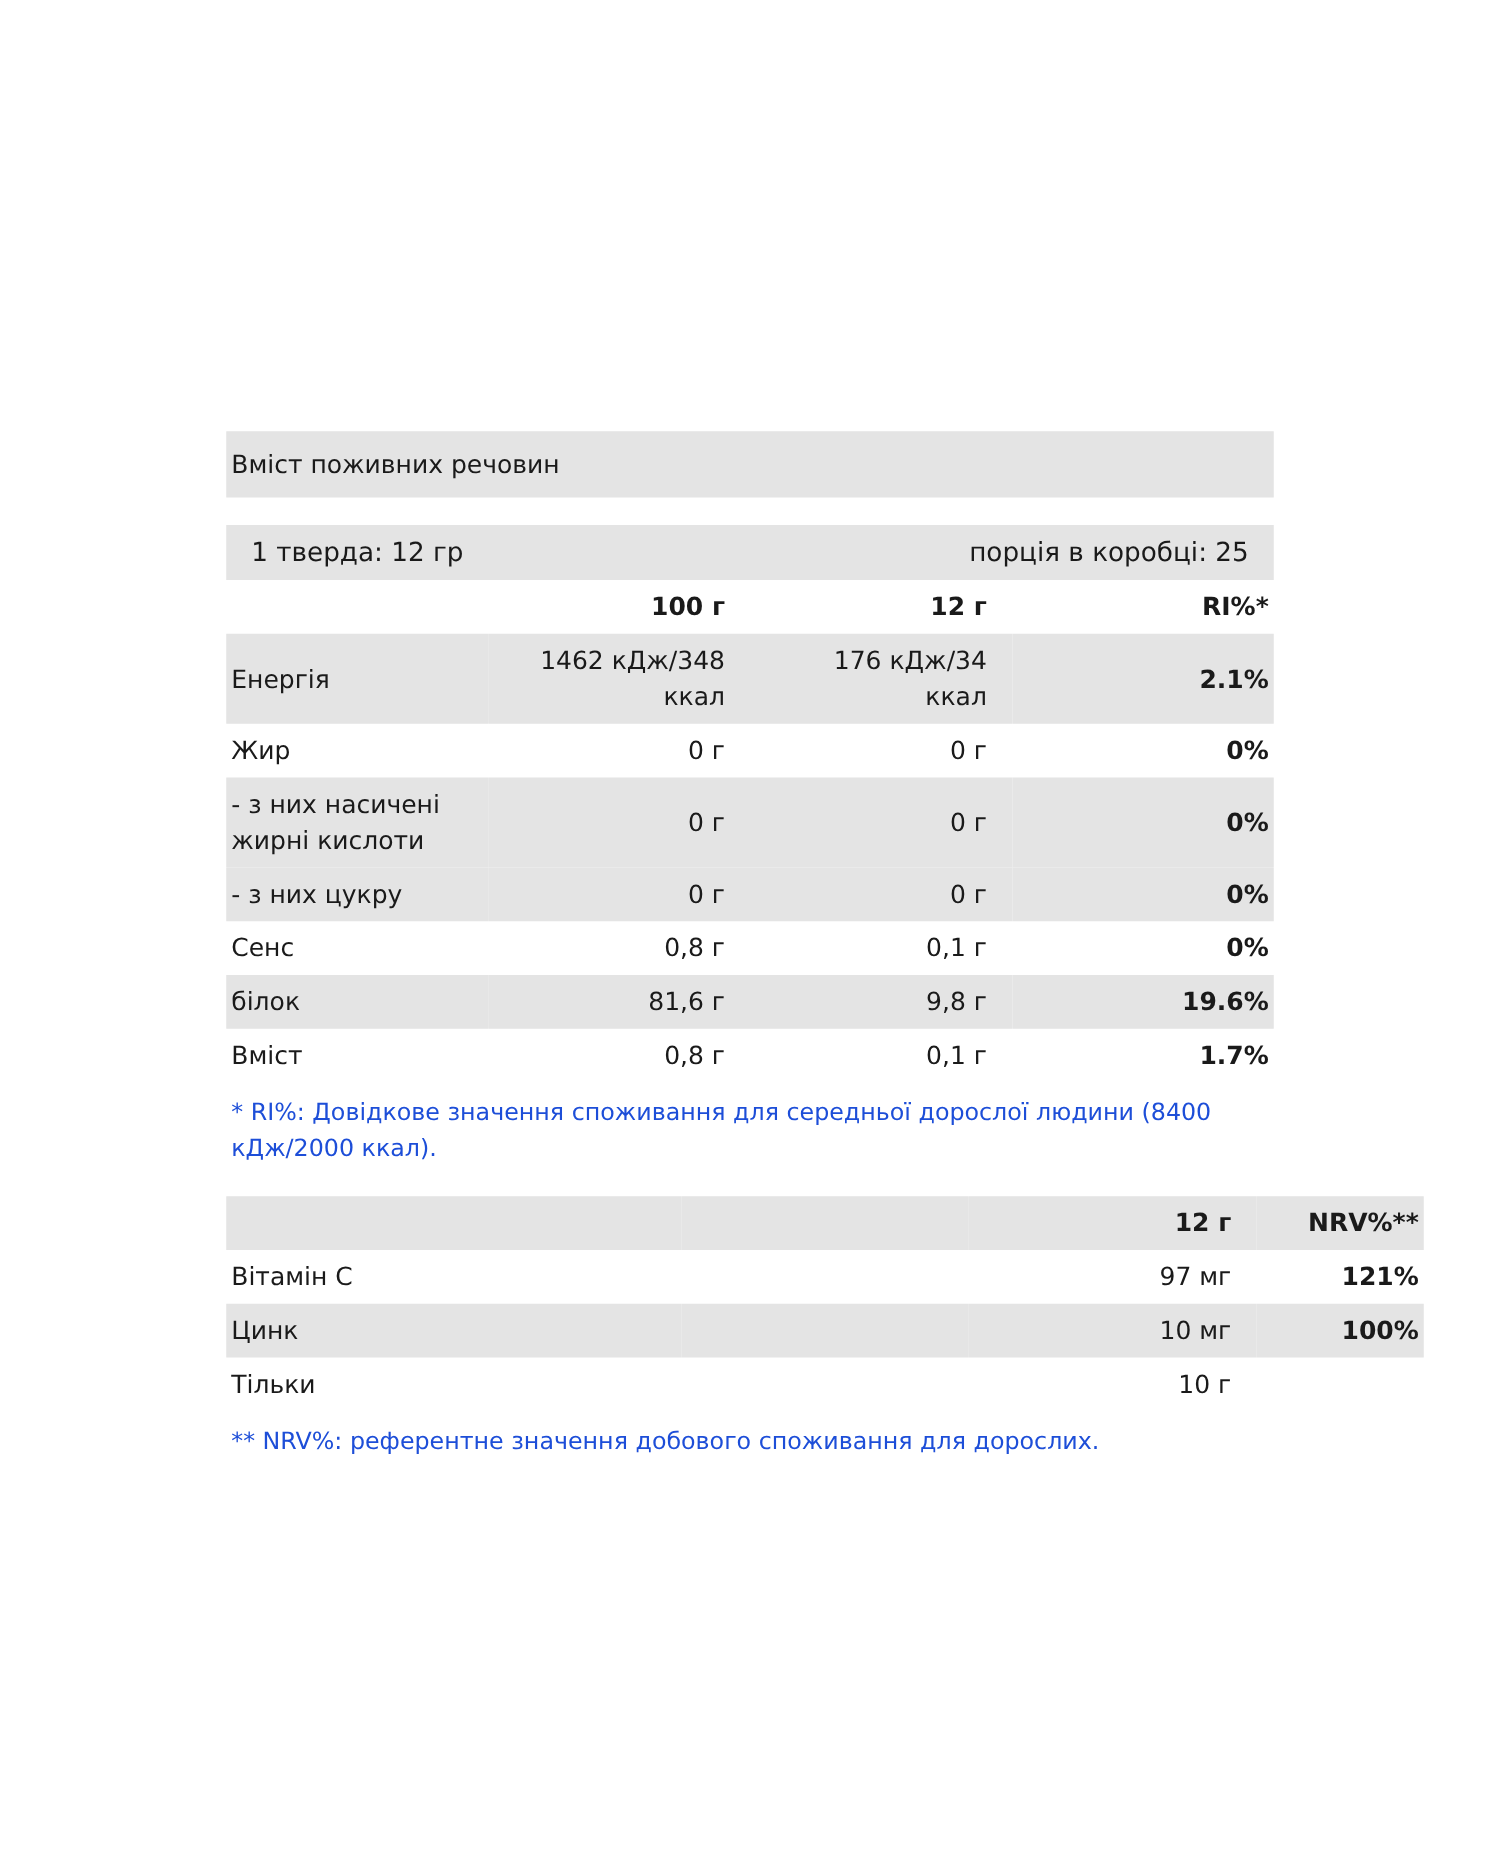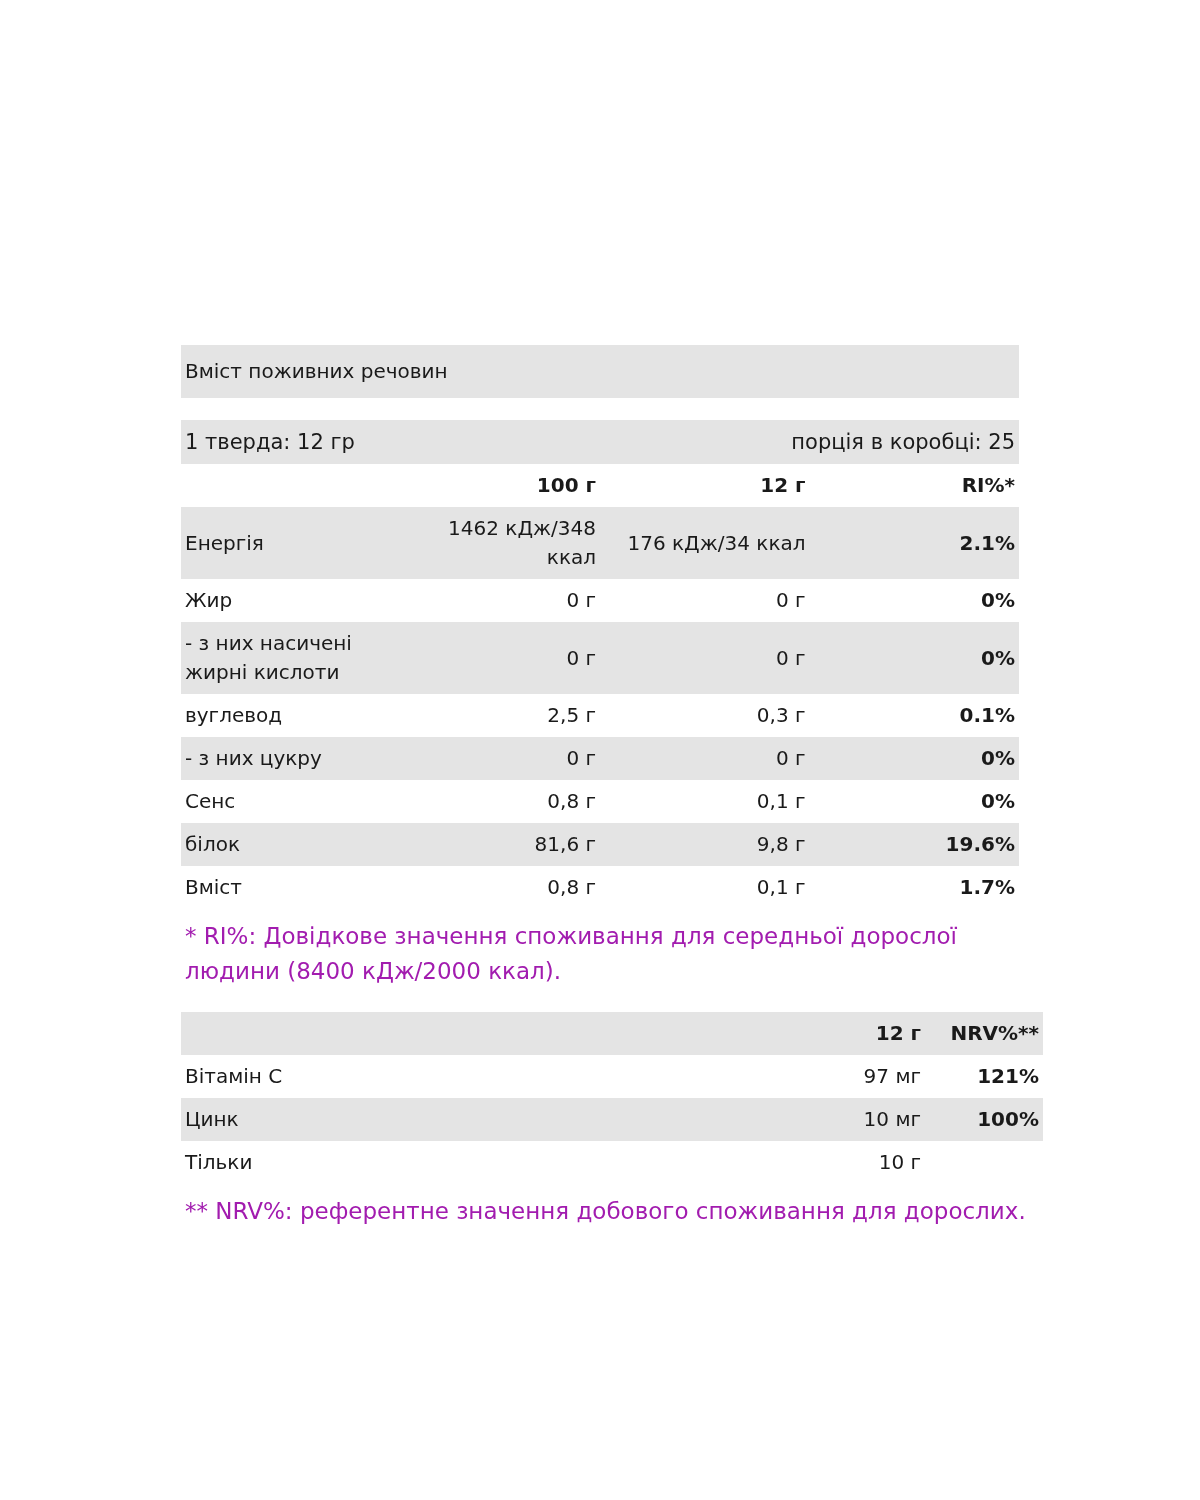--- a/index.html
+++ b/index.html
@@ -20,21 +20,21 @@
     left: 181px;
     top: 345px;
     width: 838px;
   }
   table {
     border-collapse: collapse;
     width: 100%;
     table-layout: fixed;
   }
   td {
-    padding: 7px 4px;
+    padding: 7px 20px;
     font-size: 20px;
     line-height: 1.45;
     vertical-align: middle;
   }
   .band {
     background: #e4e4e4;
   }
   .title-row td {
     font-size: 20px;
     padding: 12px 4px 12px 4px;
@@ -48,24 +48,24 @@
   .col-ri    { width: 110px; text-align: right; padding-right: 4px; font-weight: bold; }
 
   .hdr td { font-weight: bold; font-size: 20px; }
   .serving-row td { font-size: 21px; }
   .serving-left { text-align: left; }
   .serving-right { text-align: right; }
 
   .sub { padding-left: 4px; }
 
   .note {
-    font-size: 23px;
+    font-size: 19px;
     line-height: 1.5;
     padding: 10px 4px 0 4px;
-    color: #a21caf;
+    color: #1d4ed8;
   }
   .energy-val {
     text-align: right;
     line-height: 1.45;
   }
 </style>
 </head>
 <body>
 
 <div class="sheet">
@@ -103,26 +103,20 @@
       <td class="col-ri">0%</td>
     </tr>
 
     <tr class="band">
       <td class="col-name sub">- з них насичені жирні кислоти</td>
       <td class="col-100">0 г</td>
       <td class="col-serv">0 г</td>
       <td class="col-ri">0%</td>
     </tr>
 
-    <tr>
-      <td class="col-name">вуглевод</td>
-      <td class="col-100">2,5 г</td>
-      <td class="col-serv">0,3 г</td>
-      <td class="col-ri">0.1%</td>
-    </tr>
 
     <tr class="band">
       <td class="col-name sub">- з них цукру</td>
       <td class="col-100">0 г</td>
       <td class="col-serv">0 г</td>
       <td class="col-ri">0%</td>
     </tr>
 
     <tr>
       <td class="col-name">Сенс</td>

